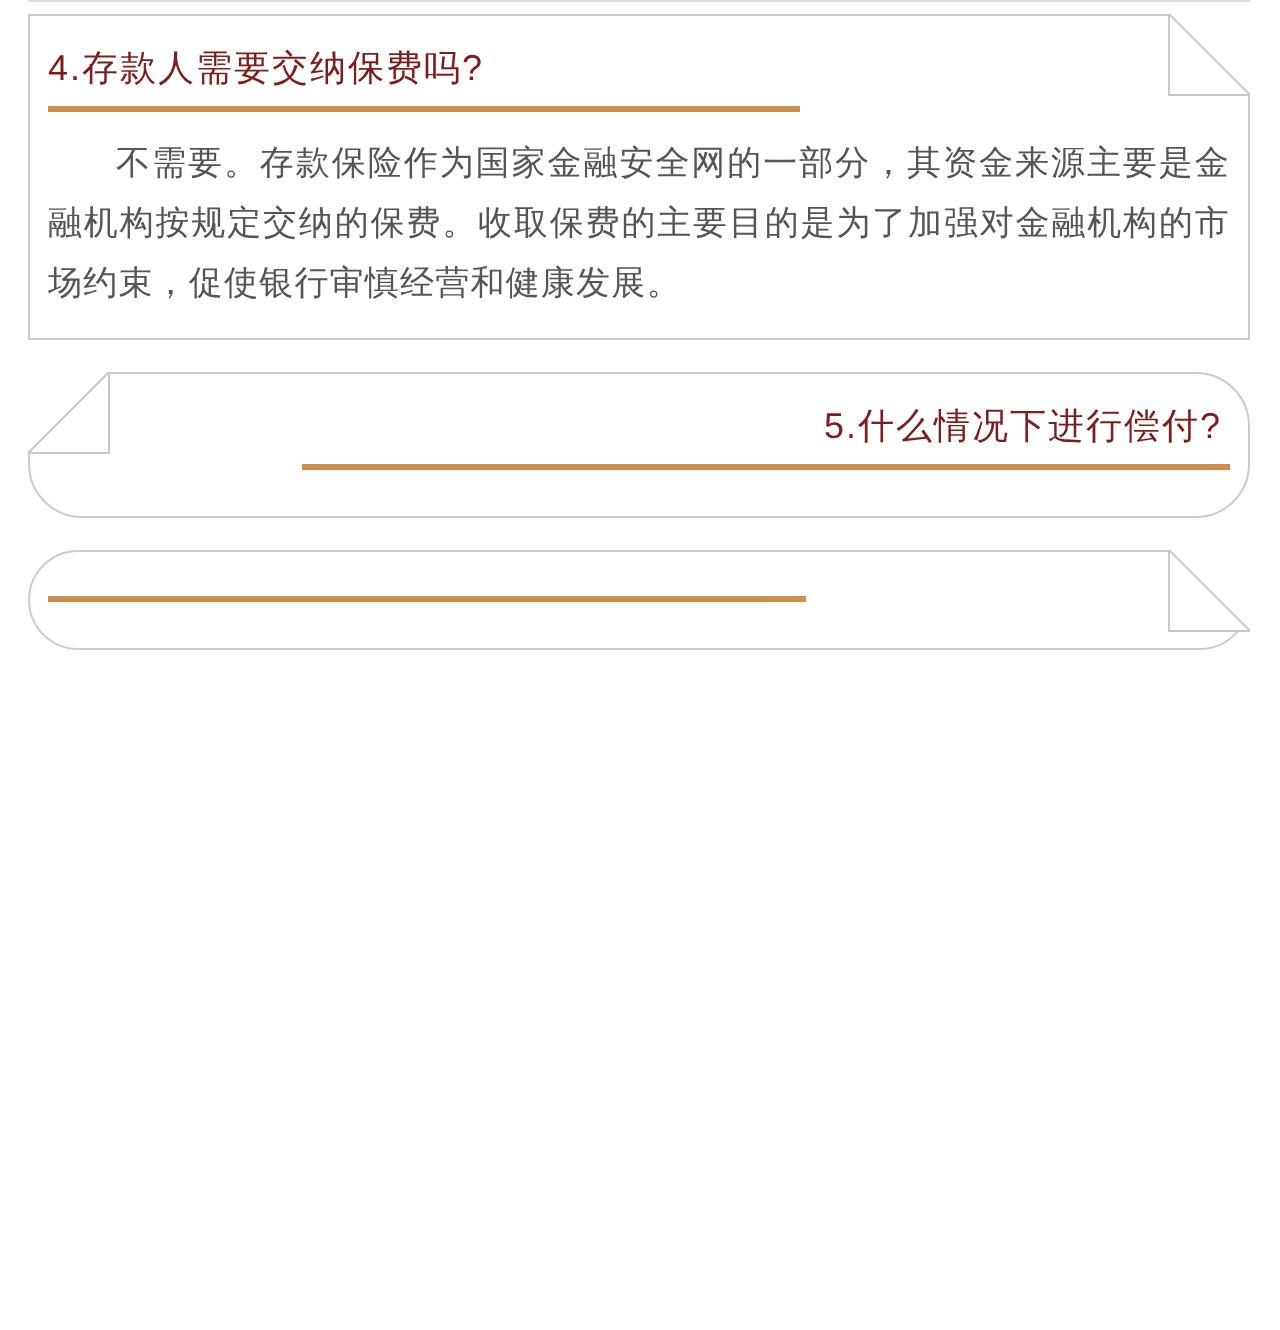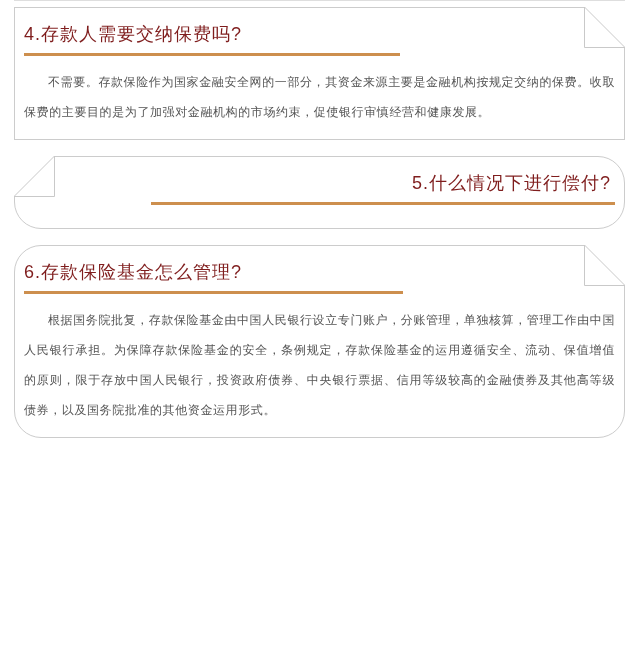--- a/index.html
+++ b/index.html
@@ -40,21 +40,21 @@
   .title-divider {
     height: 3px;
     background: #cd8f4e;
     margin-top: 7px;
     margin-bottom: 11px;
   }
   .card-4 .title-divider { width: 376px; }
   .card-5 .title-divider { width: 464px; margin-left: auto; }
   .card-6 .title-divider { width: 379px; }
   .card-body {
-    font-size: 12px;
+    font-size: 17px;
     line-height: 30px;
     color: #555555;
     letter-spacing: 0.6px;
     text-align: justify;
     text-indent: 2em;
   }
   .fold-corner {
     position: absolute;
     width: 41px;
     height: 41px;
@@ -92,18 +92,16 @@
     <h2 class="card-title">5.什么情况下进行偿付?</h2>
     <div class="title-divider"></div>
   </section>
 
   <section class="card card-6">
     <div class="fold-corner fold-tr">
       <svg width="41" height="41" viewBox="0 0 41 41">
         <path d="M0.5 0 L0.5 40.5 L41 40.5 Z" fill="#ffffff" stroke="#c9c9c9" stroke-width="1"></path>
       </svg>
     </div>
-    <h2 class="card-title">6.存款保险基金怎么管理?</h2>
     <div class="title-divider"></div>
-    <p class="card-body">根据国务院批复，存款保险基金由中国人民银行设立专门账户，分账管理，单独核算，管理工作由中国人民银行承担。为保障存款保险基金的安全，条例规定，存款保险基金的运用遵循安全、流动、保值增值的原则，限于存放中国人民银行，投资政府债券、中央银行票据、信用等级较高的金融债券及其他高等级债券，以及国务院批准的其他资金运用形式。</p>
   </section>
 
 </div>
 
 </body></html>

